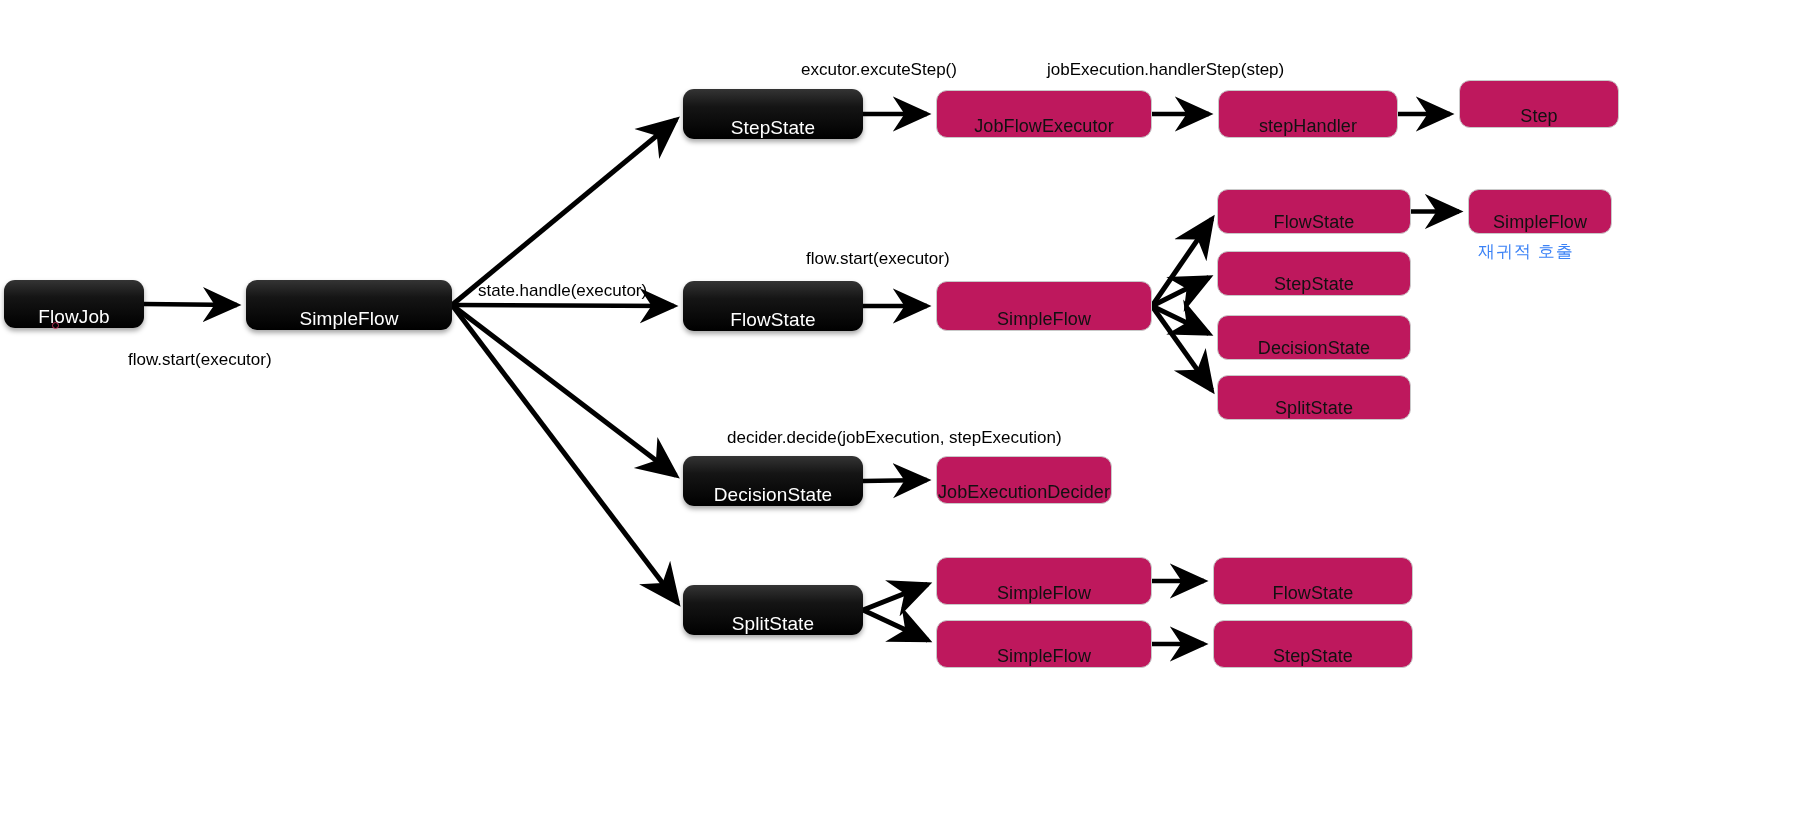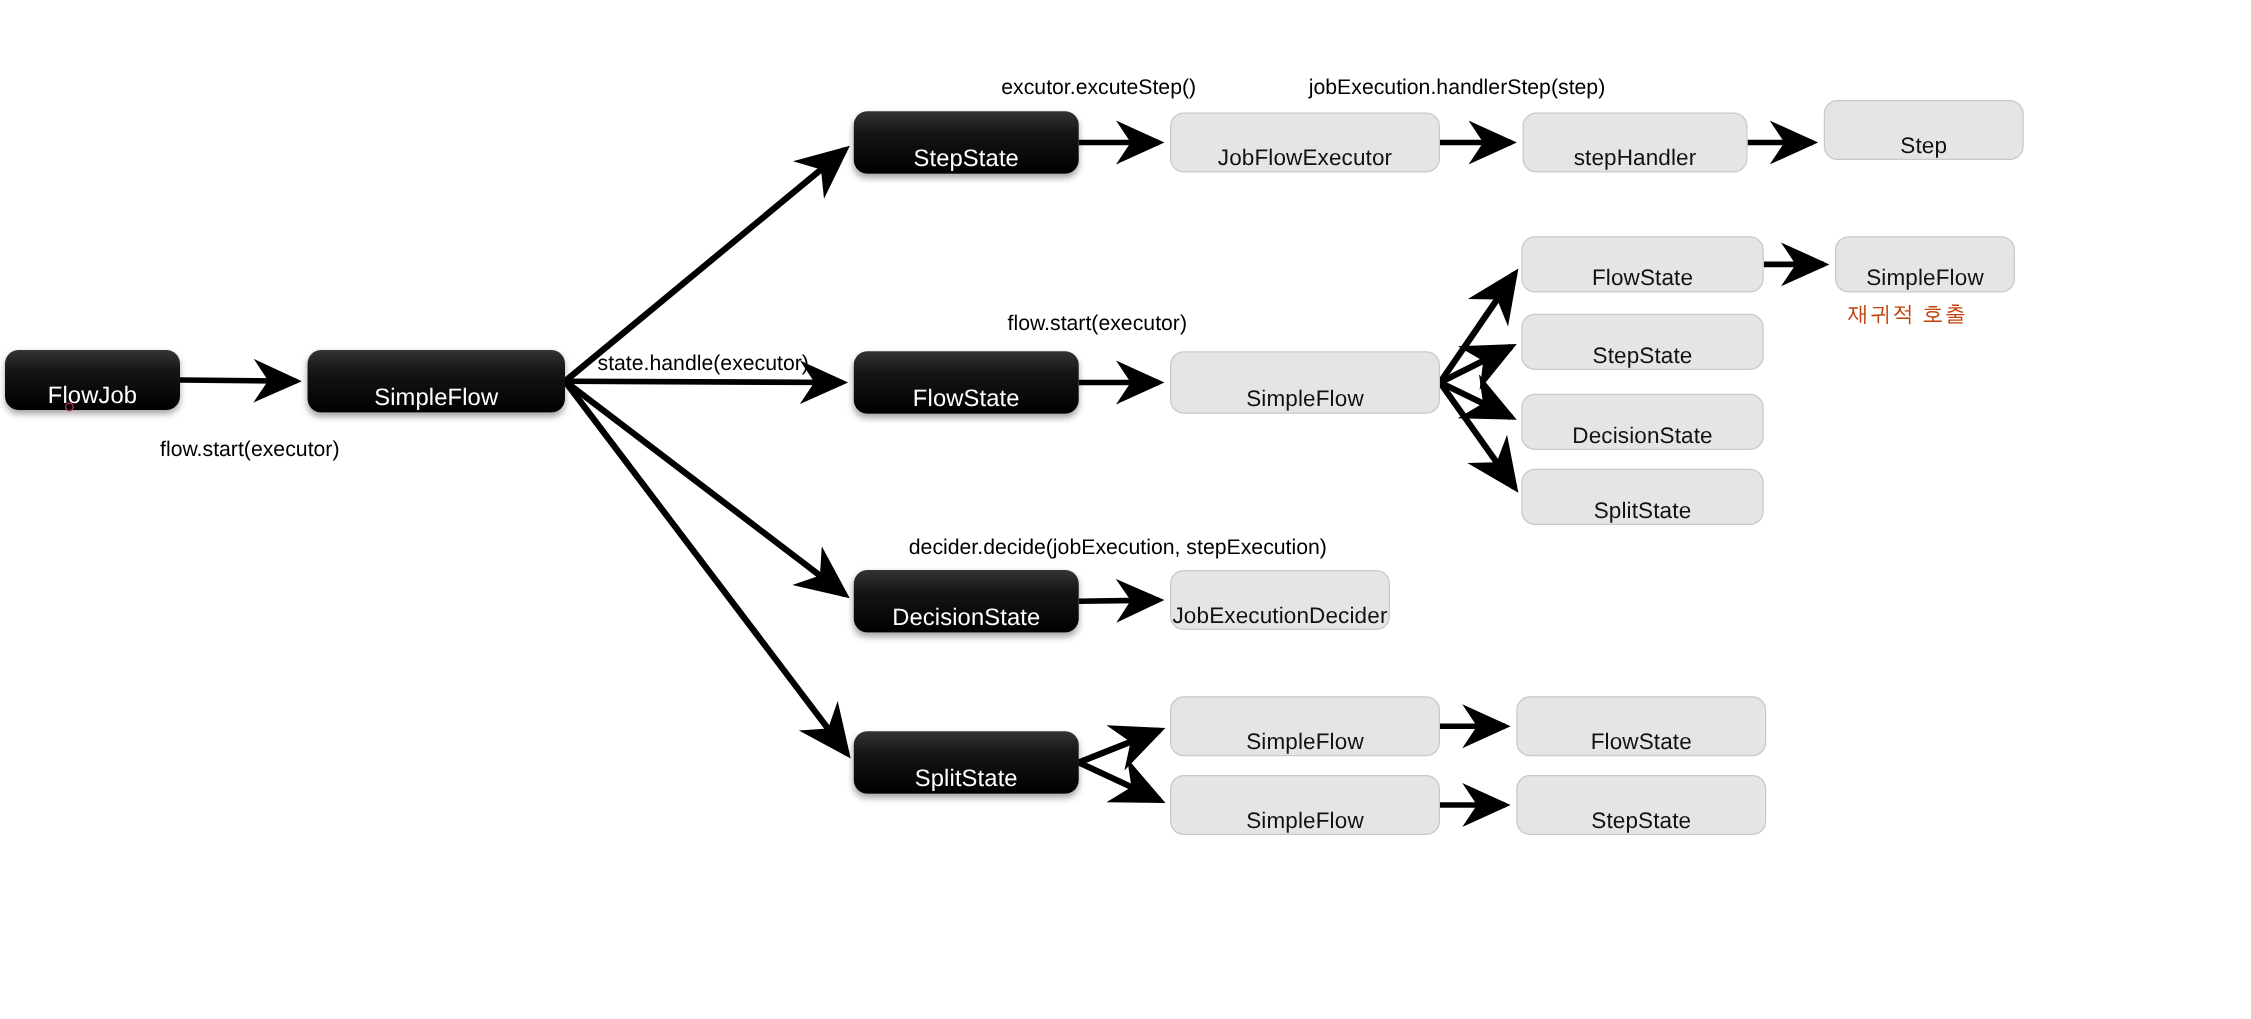--- a/index.html
+++ b/index.html
@@ -37,37 +37,37 @@
     white-space: nowrap;
   }
   .node.dark {
     background: linear-gradient(180deg, #343434 0%, #151515 35%, #000000 100%);
     color: #ffffff;
     border-radius: 11px;
     box-shadow: 0 3px 5px rgba(0,0,0,0.35);
     font-size: 19px;
   }
   .node.light {
-    background: #e5e5e5;
+    background: #be185d;
     color: #111111;
     border: 1.6px solid #c9c9c9;
     border-radius: 11px;
     font-size: 18px;
   }
   .edge-label {
     position: absolute;
     font-size: 17px;
     color: #000000;
     white-space: nowrap;
     font-weight: normal;
   }
   .caption {
     position: absolute;
     font-size: 17px;
-    color: #c2410c;
+    color: #3b82f6;
     white-space: nowrap;
     letter-spacing: 1px;
   }
   .dot {
     position: absolute;
     width: 5px;
     height: 5px;
     border-radius: 50%;
     border: 1px solid #c0335a;
     background: transparent;

